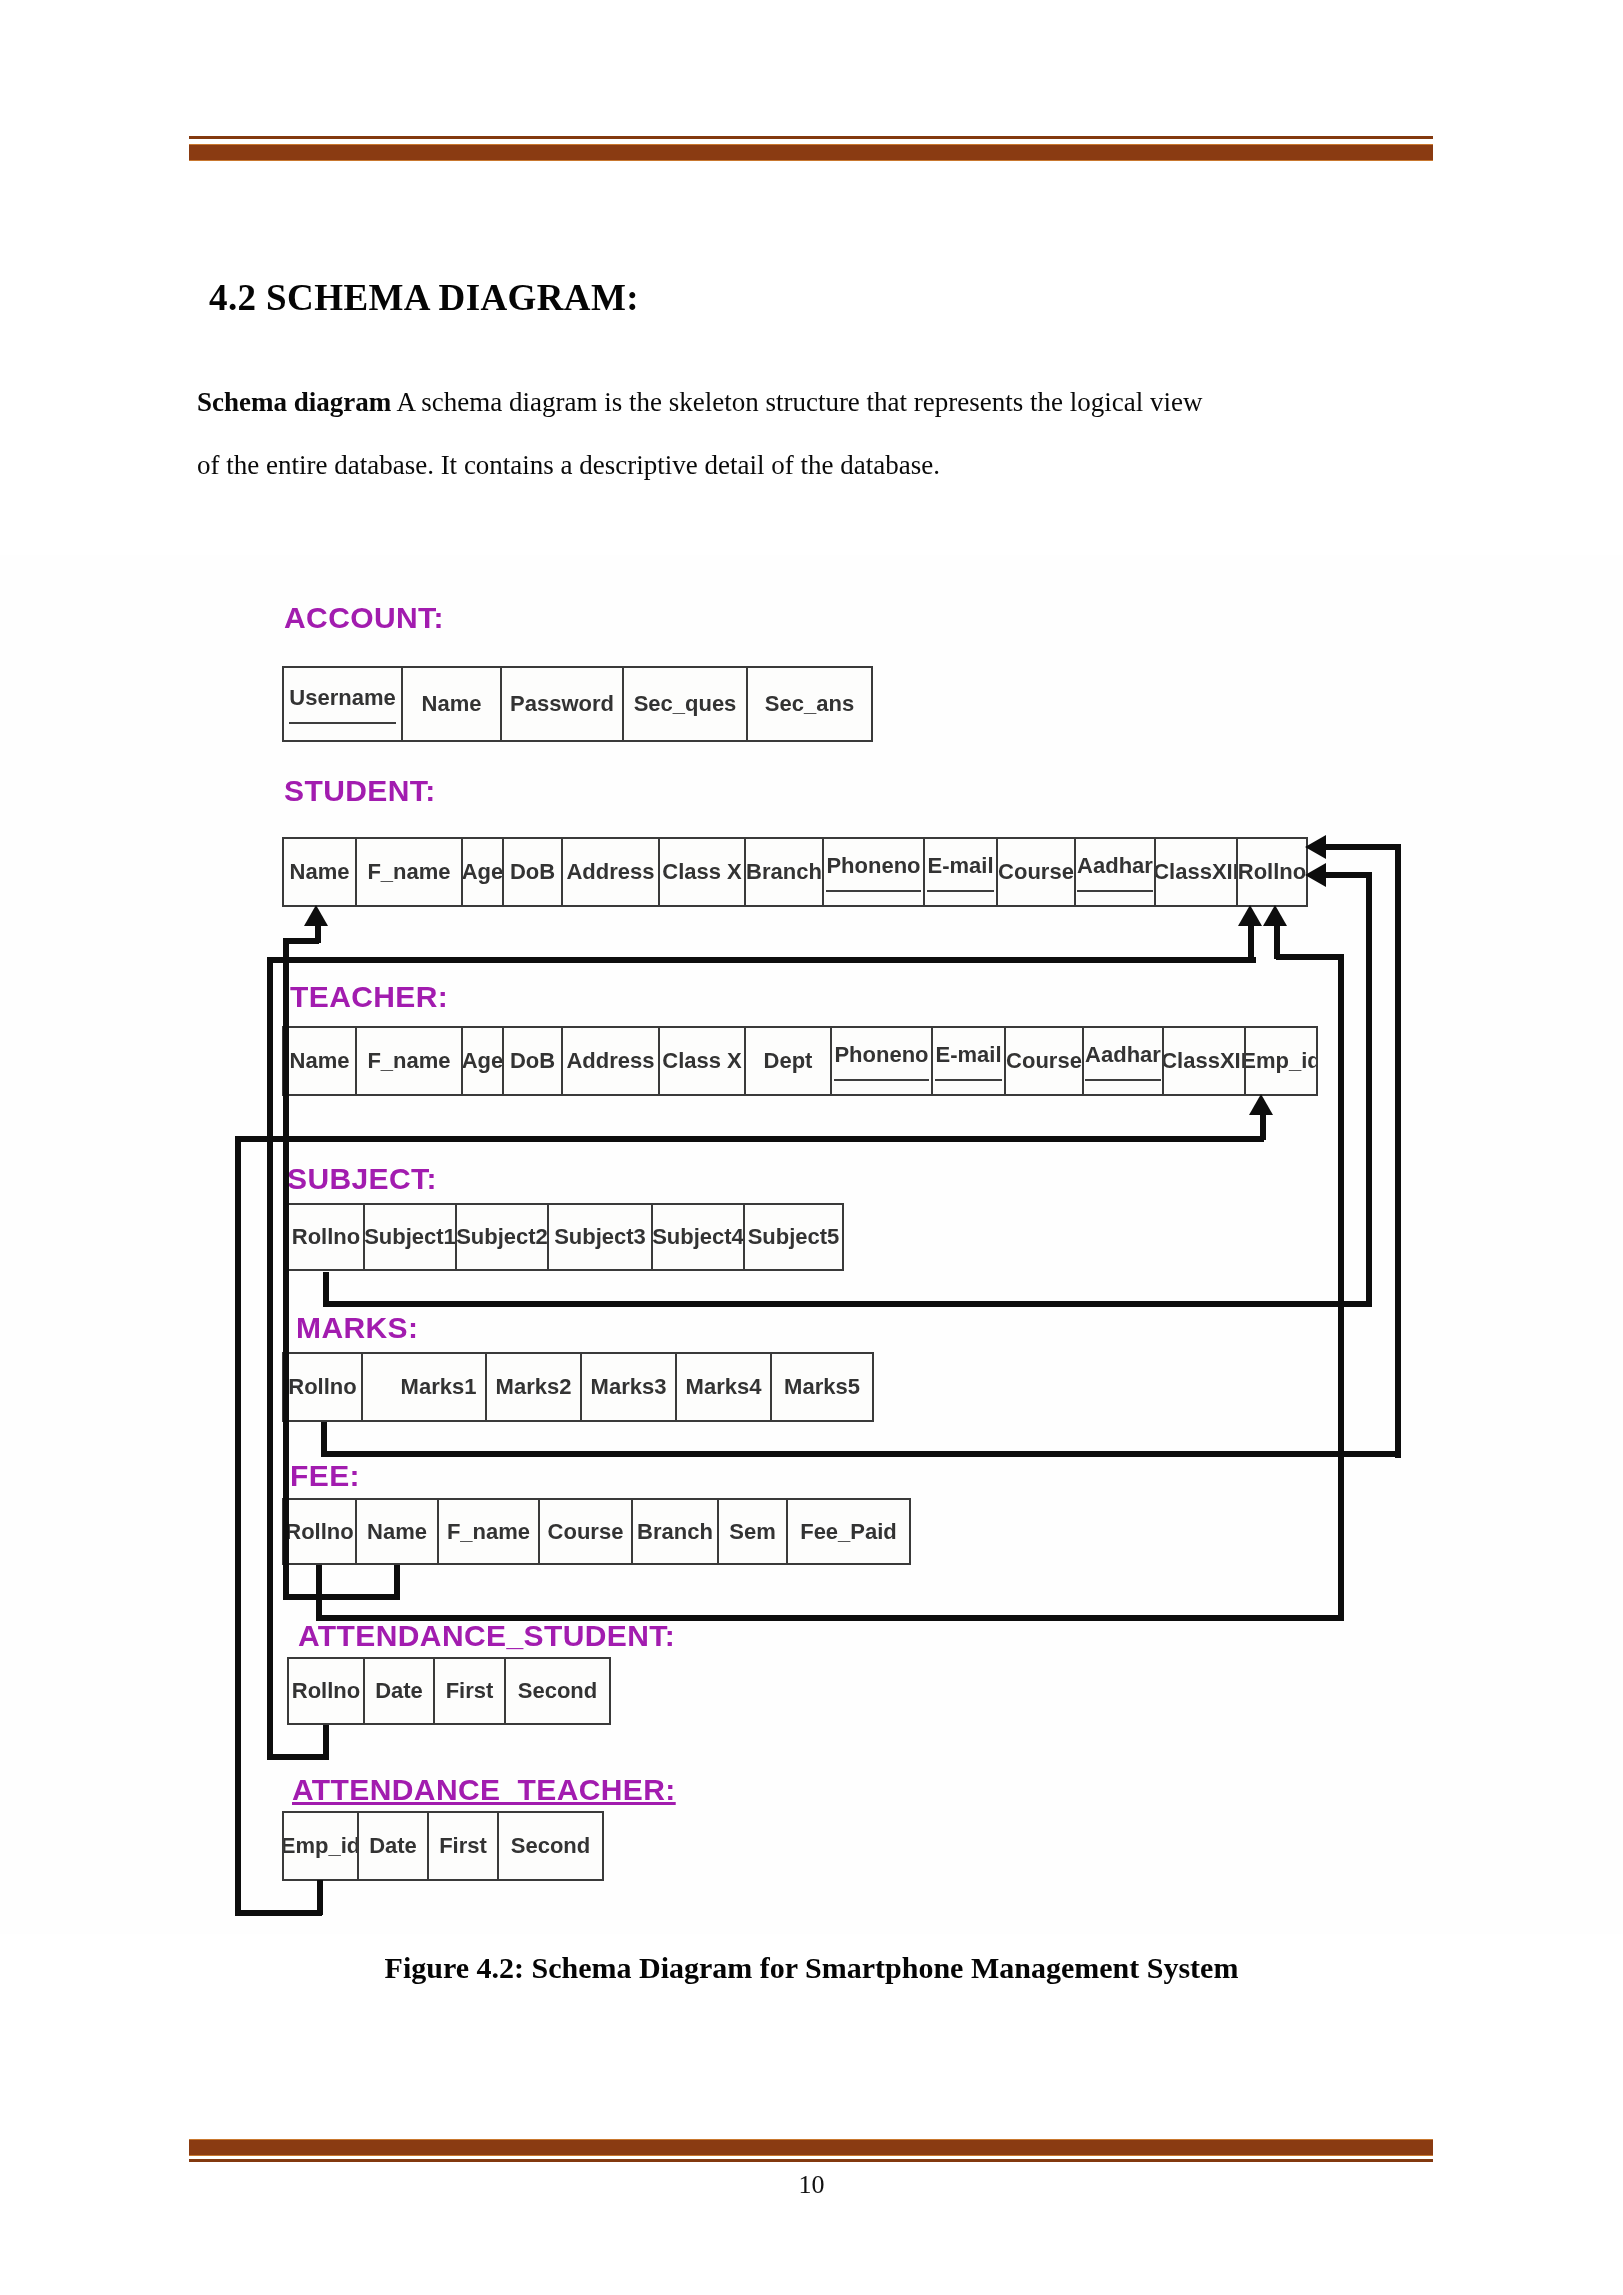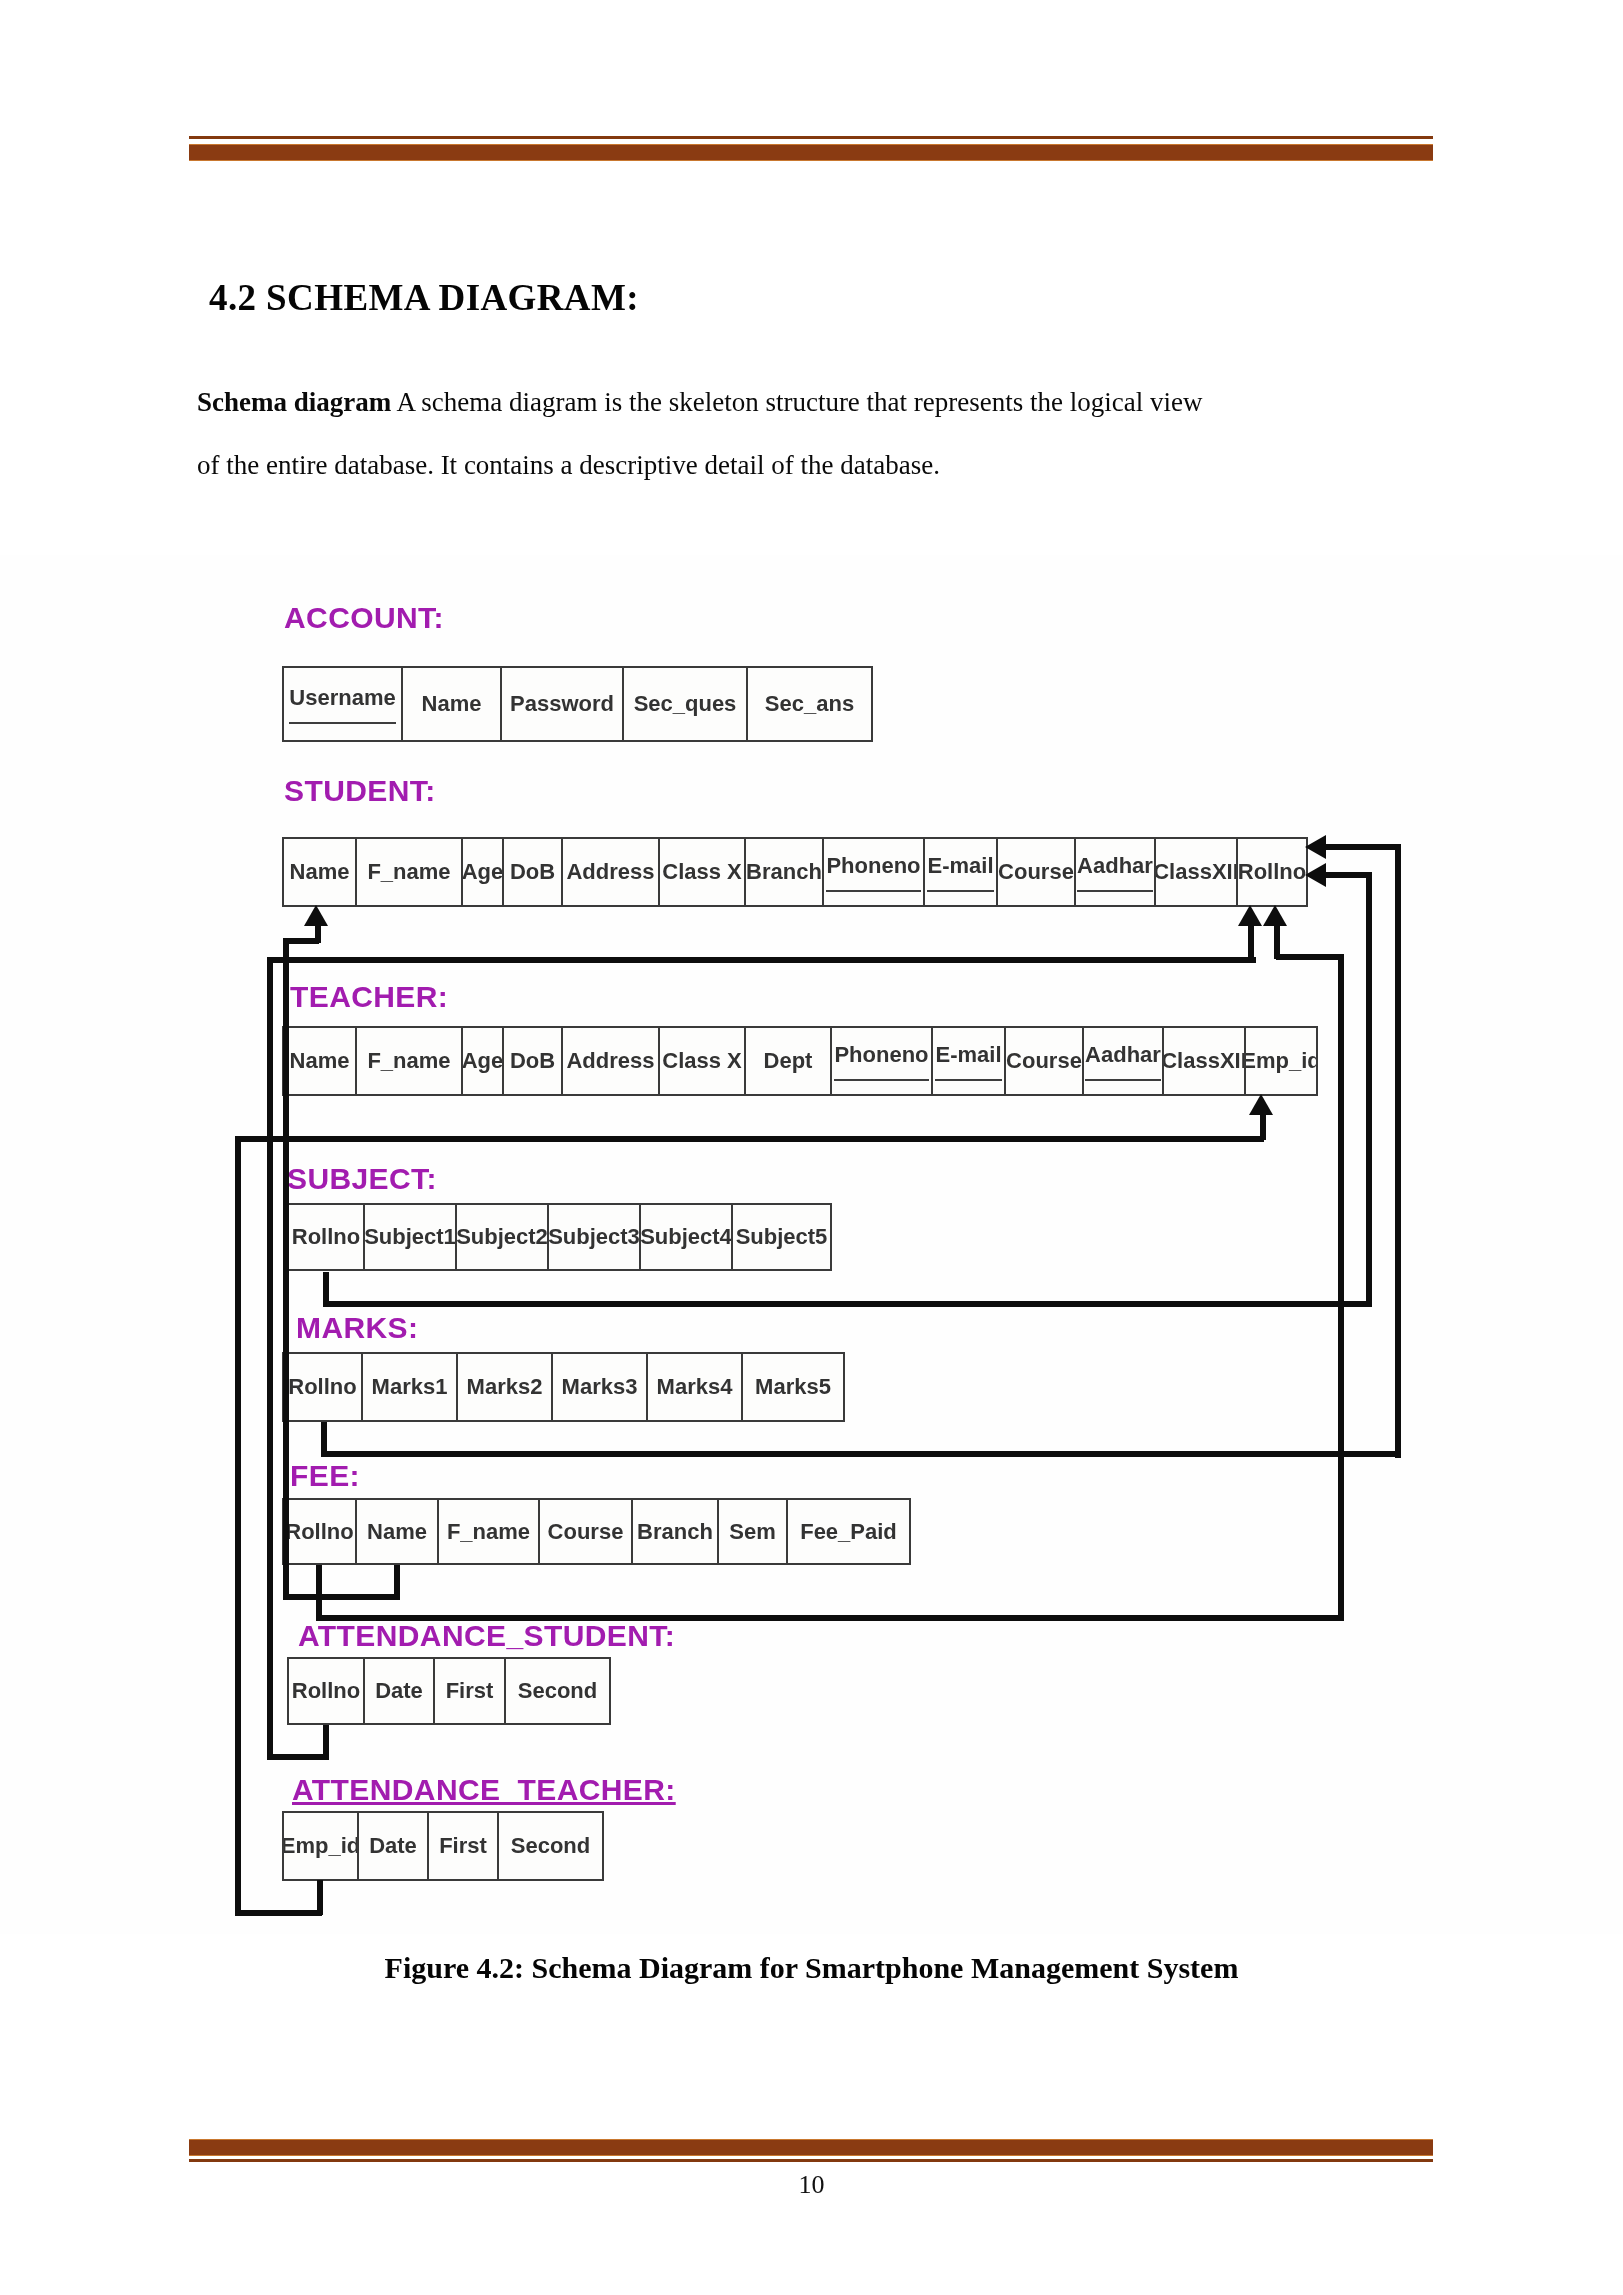--- a/index.html
+++ b/index.html
@@ -195,36 +195,36 @@
       <div class="tbl" style="left: 287px; top: 648px; height: 68px;">
         <div class="cell" style="width: 76px;">
           <span>Rollno</span>
         </div>
         <div class="cell" style="width: 92px;">
           <span>Subject1</span>
         </div>
         <div class="cell" style="width: 92px;">
           <span>Subject2</span>
         </div>
-        <div class="cell" style="width: 92px;">
+        <div class="cell" style="width: 104px;">
           <span>Subject3</span>
         </div>
         <div class="cell" style="width: 92px;">
           <span>Subject4</span>
         </div>
         <div class="cell" style="width: 97px;">
           <span>Subject5</span>
         </div>
       </div>
       <div class="tbl-label" style="left: 296px; top: 756px;">MARKS:</div>
       <div class="tbl" style="left: 282px; top: 797px; height: 70px;">
         <div class="cell" style="width: 79px;">
           <span>Rollno</span>
         </div>
-        <div class="cell" style="width: 95px;">
+        <div class="cell" style="width: 95px; margin-left: 29px;">
           <span>Marks1</span>
         </div>
         <div class="cell" style="width: 95px;">
           <span>Marks2</span>
         </div>
         <div class="cell" style="width: 95px;">
           <span>Marks3</span>
         </div>
         <div class="cell" style="width: 95px;">
           <span>Marks4</span>

